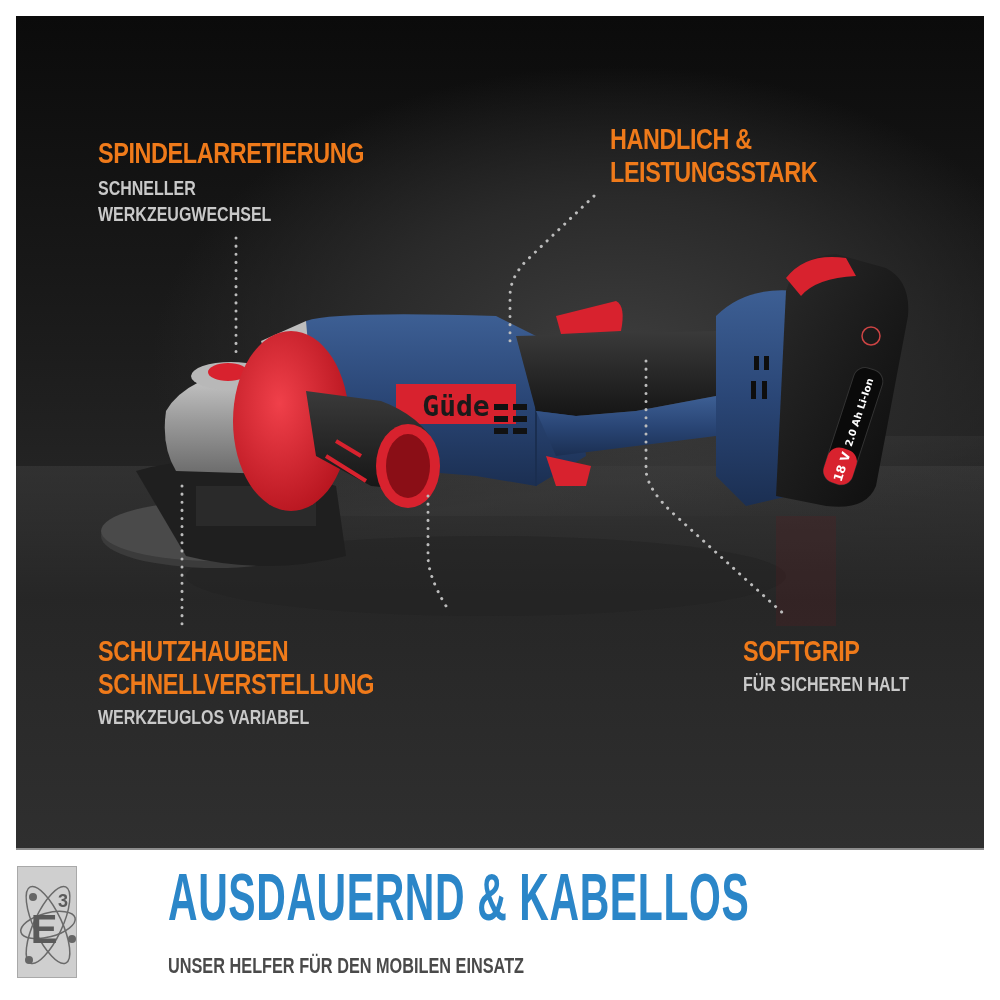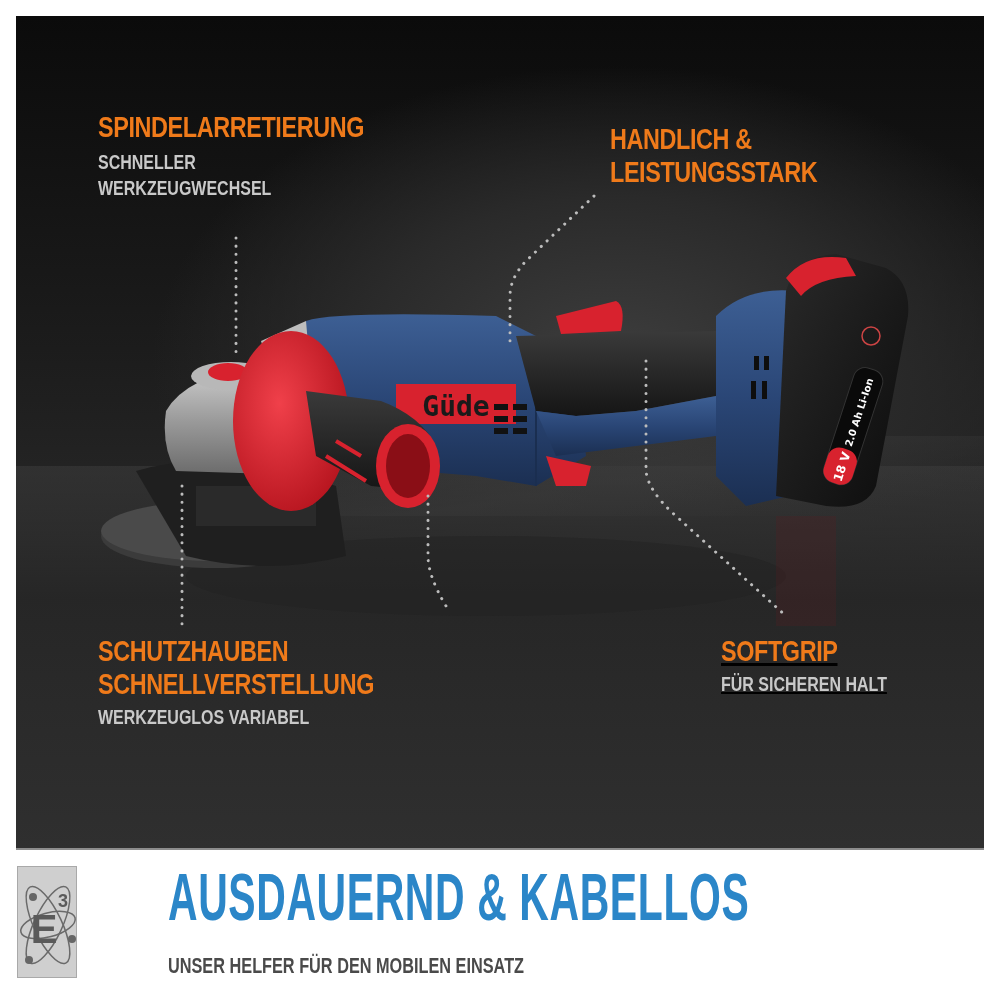--- a/index.html
+++ b/index.html
@@ -153,39 +153,39 @@
 
     <g stroke="#bcbcbc" stroke-width="3" stroke-dasharray="0.1 8" stroke-linecap="round" fill="none">
       <path d="M220 222 L220 340"></path>
       <path d="M166 470 L166 610"></path>
       <path d="M412 480 L412 540 Q412 560 430 590"></path>
       <path d="M578 180 L510 245 Q494 262 494 280 L494 330"></path>
       <path d="M630 345 L630 455 Q632 475 660 500 L770 600"></path>
     </g>
   </svg>
 
-  <div class="callout" style="left:82px; top:94px;">
+  <div class="callout" style="left:82px; top:120px;">
     <div class="title">SPINDELARRETIERUNG</div>
     <div class="sub" style="margin-top:6px;">SCHNELLER</div>
     <div class="sub">WERKZEUGWECHSEL</div>
   </div>
 
   <div class="callout" style="left:82px; top:618px;">
     <div class="title">SCHUTZHAUBEN</div>
     <div class="title">SCHNELLVERSTELLUNG</div>
     <div class="sub" style="margin-top:4px;">WERKZEUGLOS VARIABEL</div>
   </div>
 
   <div class="callout" style="left:594px; top:106px;">
     <div class="title">HANDLICH &amp;</div>
     <div class="title">LEISTUNGSSTARK</div>
   </div>
 
 
-  <div class="callout" style="left:705px; top:618px;text-decoration:underline;">
+  <div class="callout" style="left:727px; top:618px;">
     <div class="title">SOFTGRIP</div>
     <div class="sub" style="margin-top:4px;">FÜR SICHEREN HALT</div>
   </div>
 </div>
 
 <div class="footer-logo">
   <svg width="60" height="112" viewBox="0 0 60 112">
     <ellipse cx="30" cy="58" rx="14" ry="42" fill="none" stroke="#6a6a6a" stroke-width="1.5" transform="rotate(-25 30 58)"></ellipse>
     <ellipse cx="30" cy="58" rx="14" ry="42" fill="none" stroke="#6a6a6a" stroke-width="1.5" transform="rotate(25 30 58)"></ellipse>
     <ellipse cx="30" cy="58" rx="28" ry="12" fill="none" stroke="#6a6a6a" stroke-width="1.5" transform="rotate(-15 30 58)"></ellipse>

